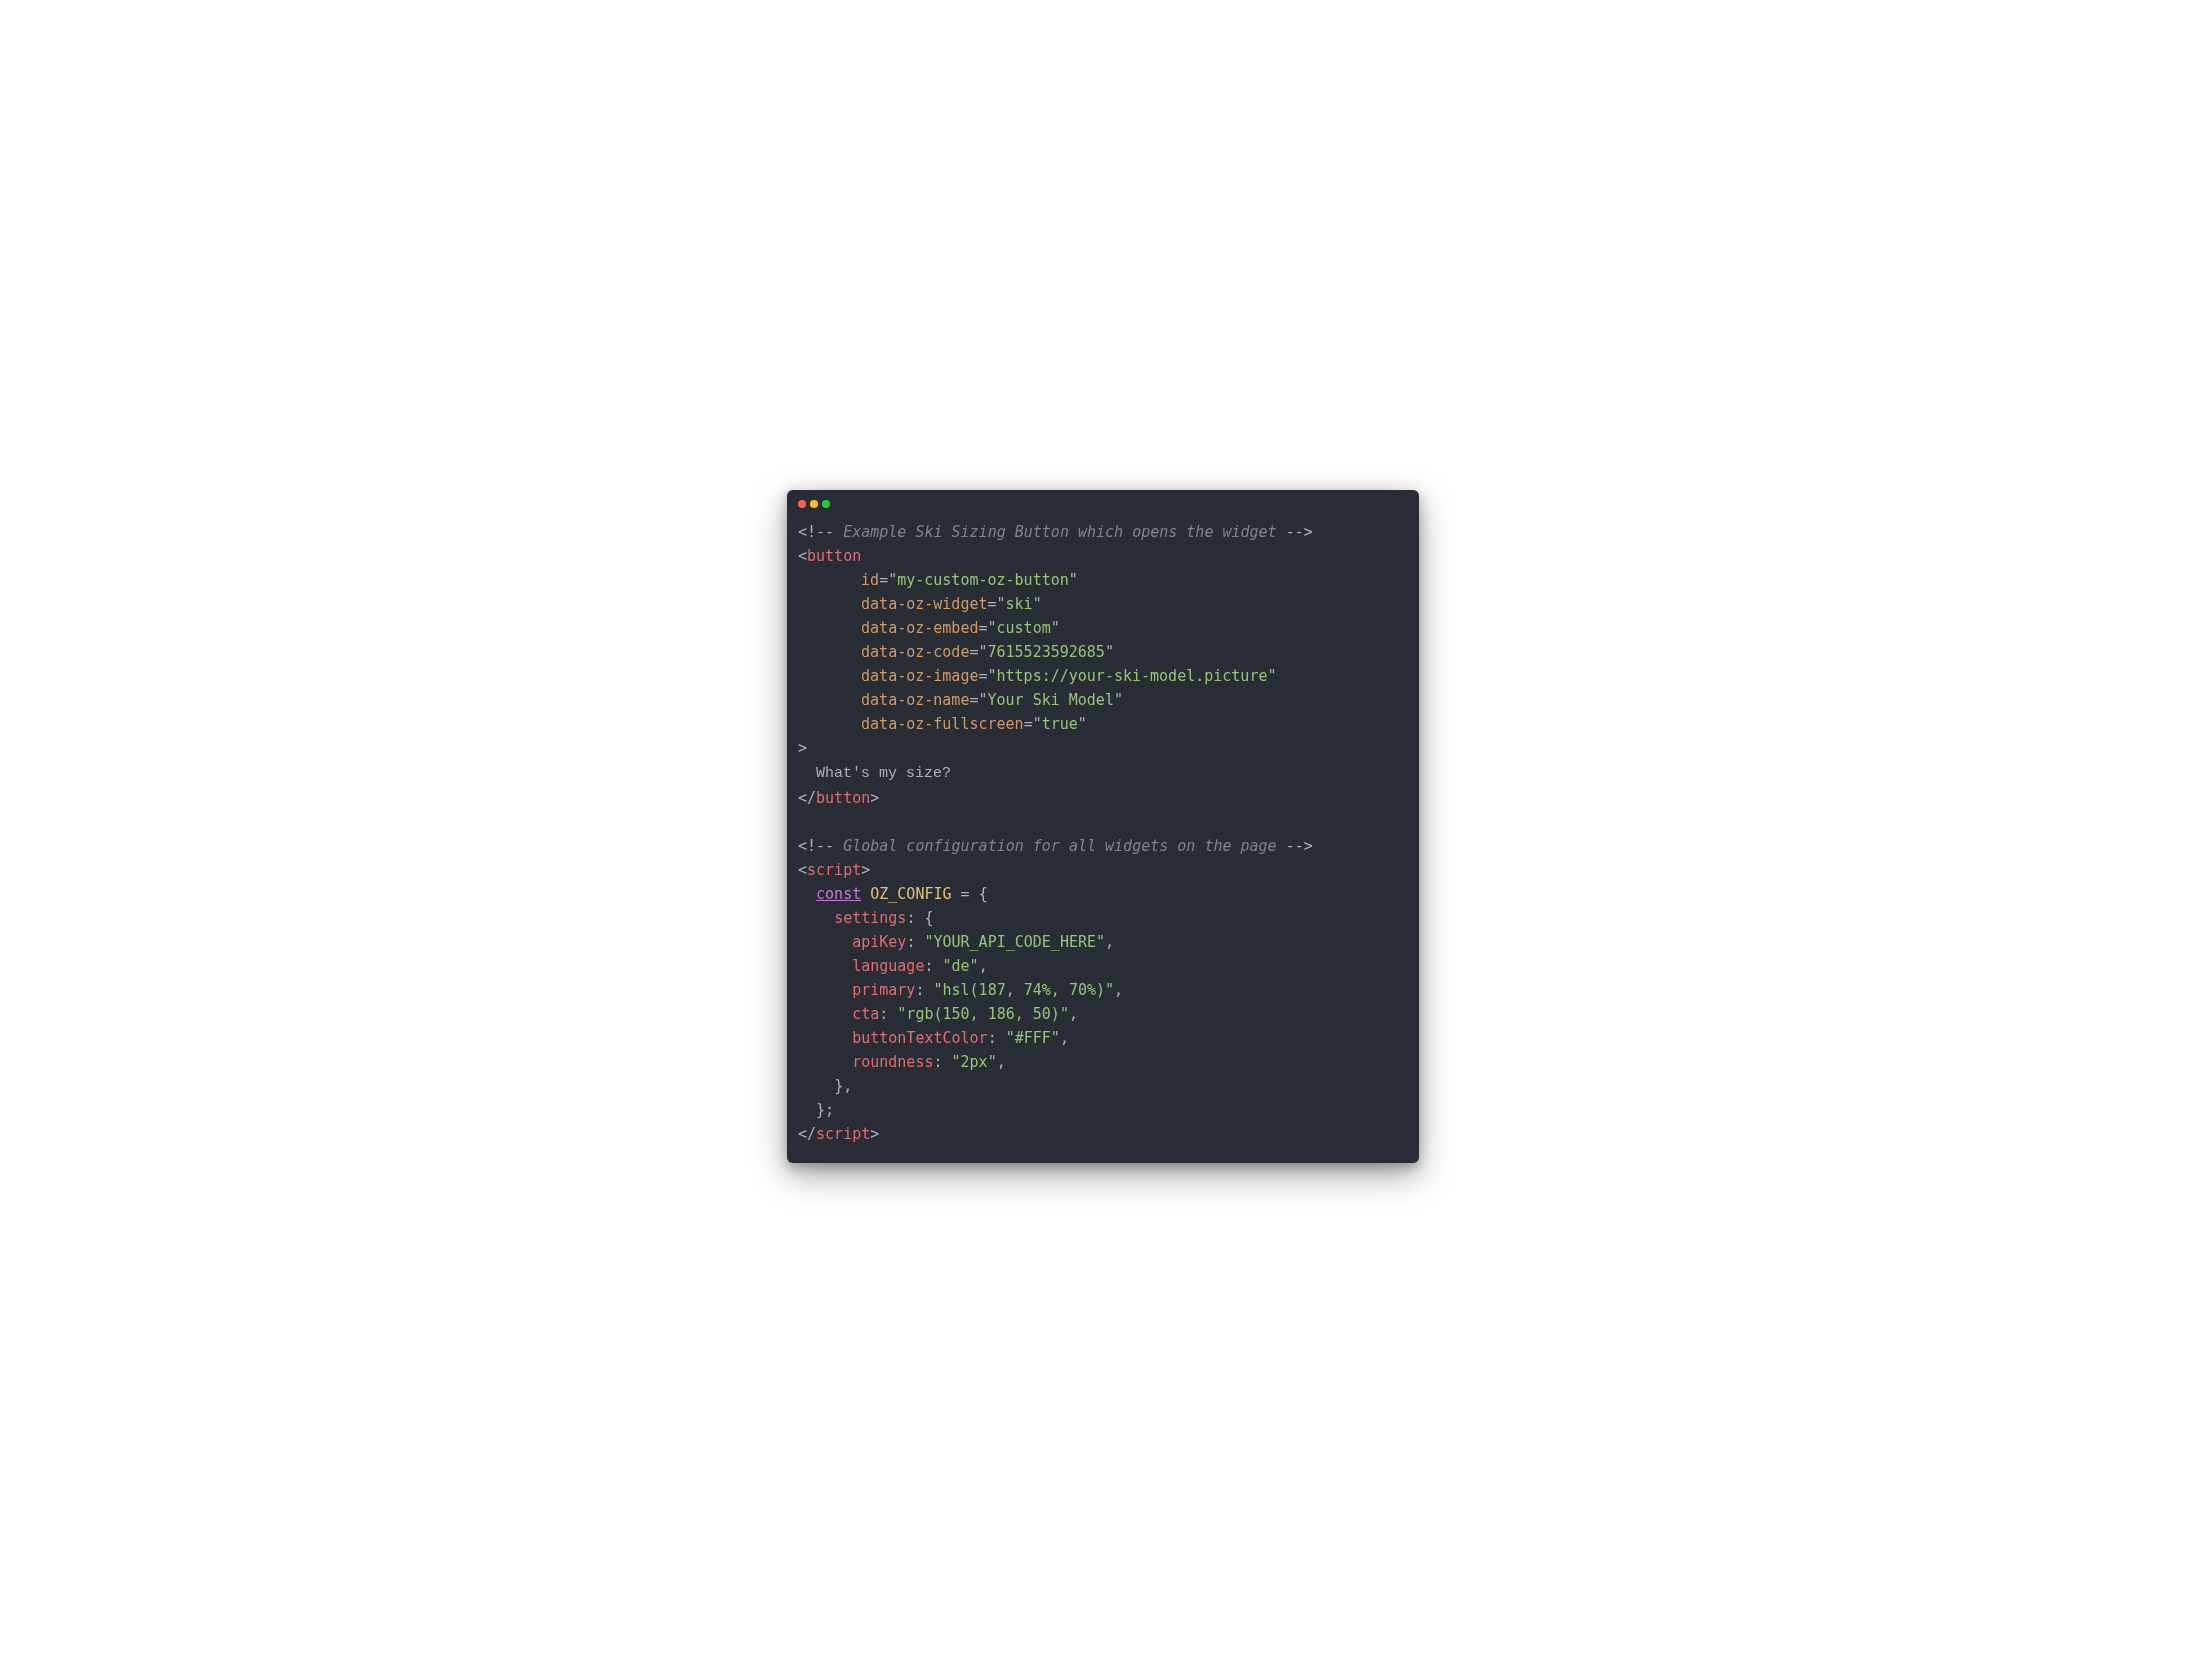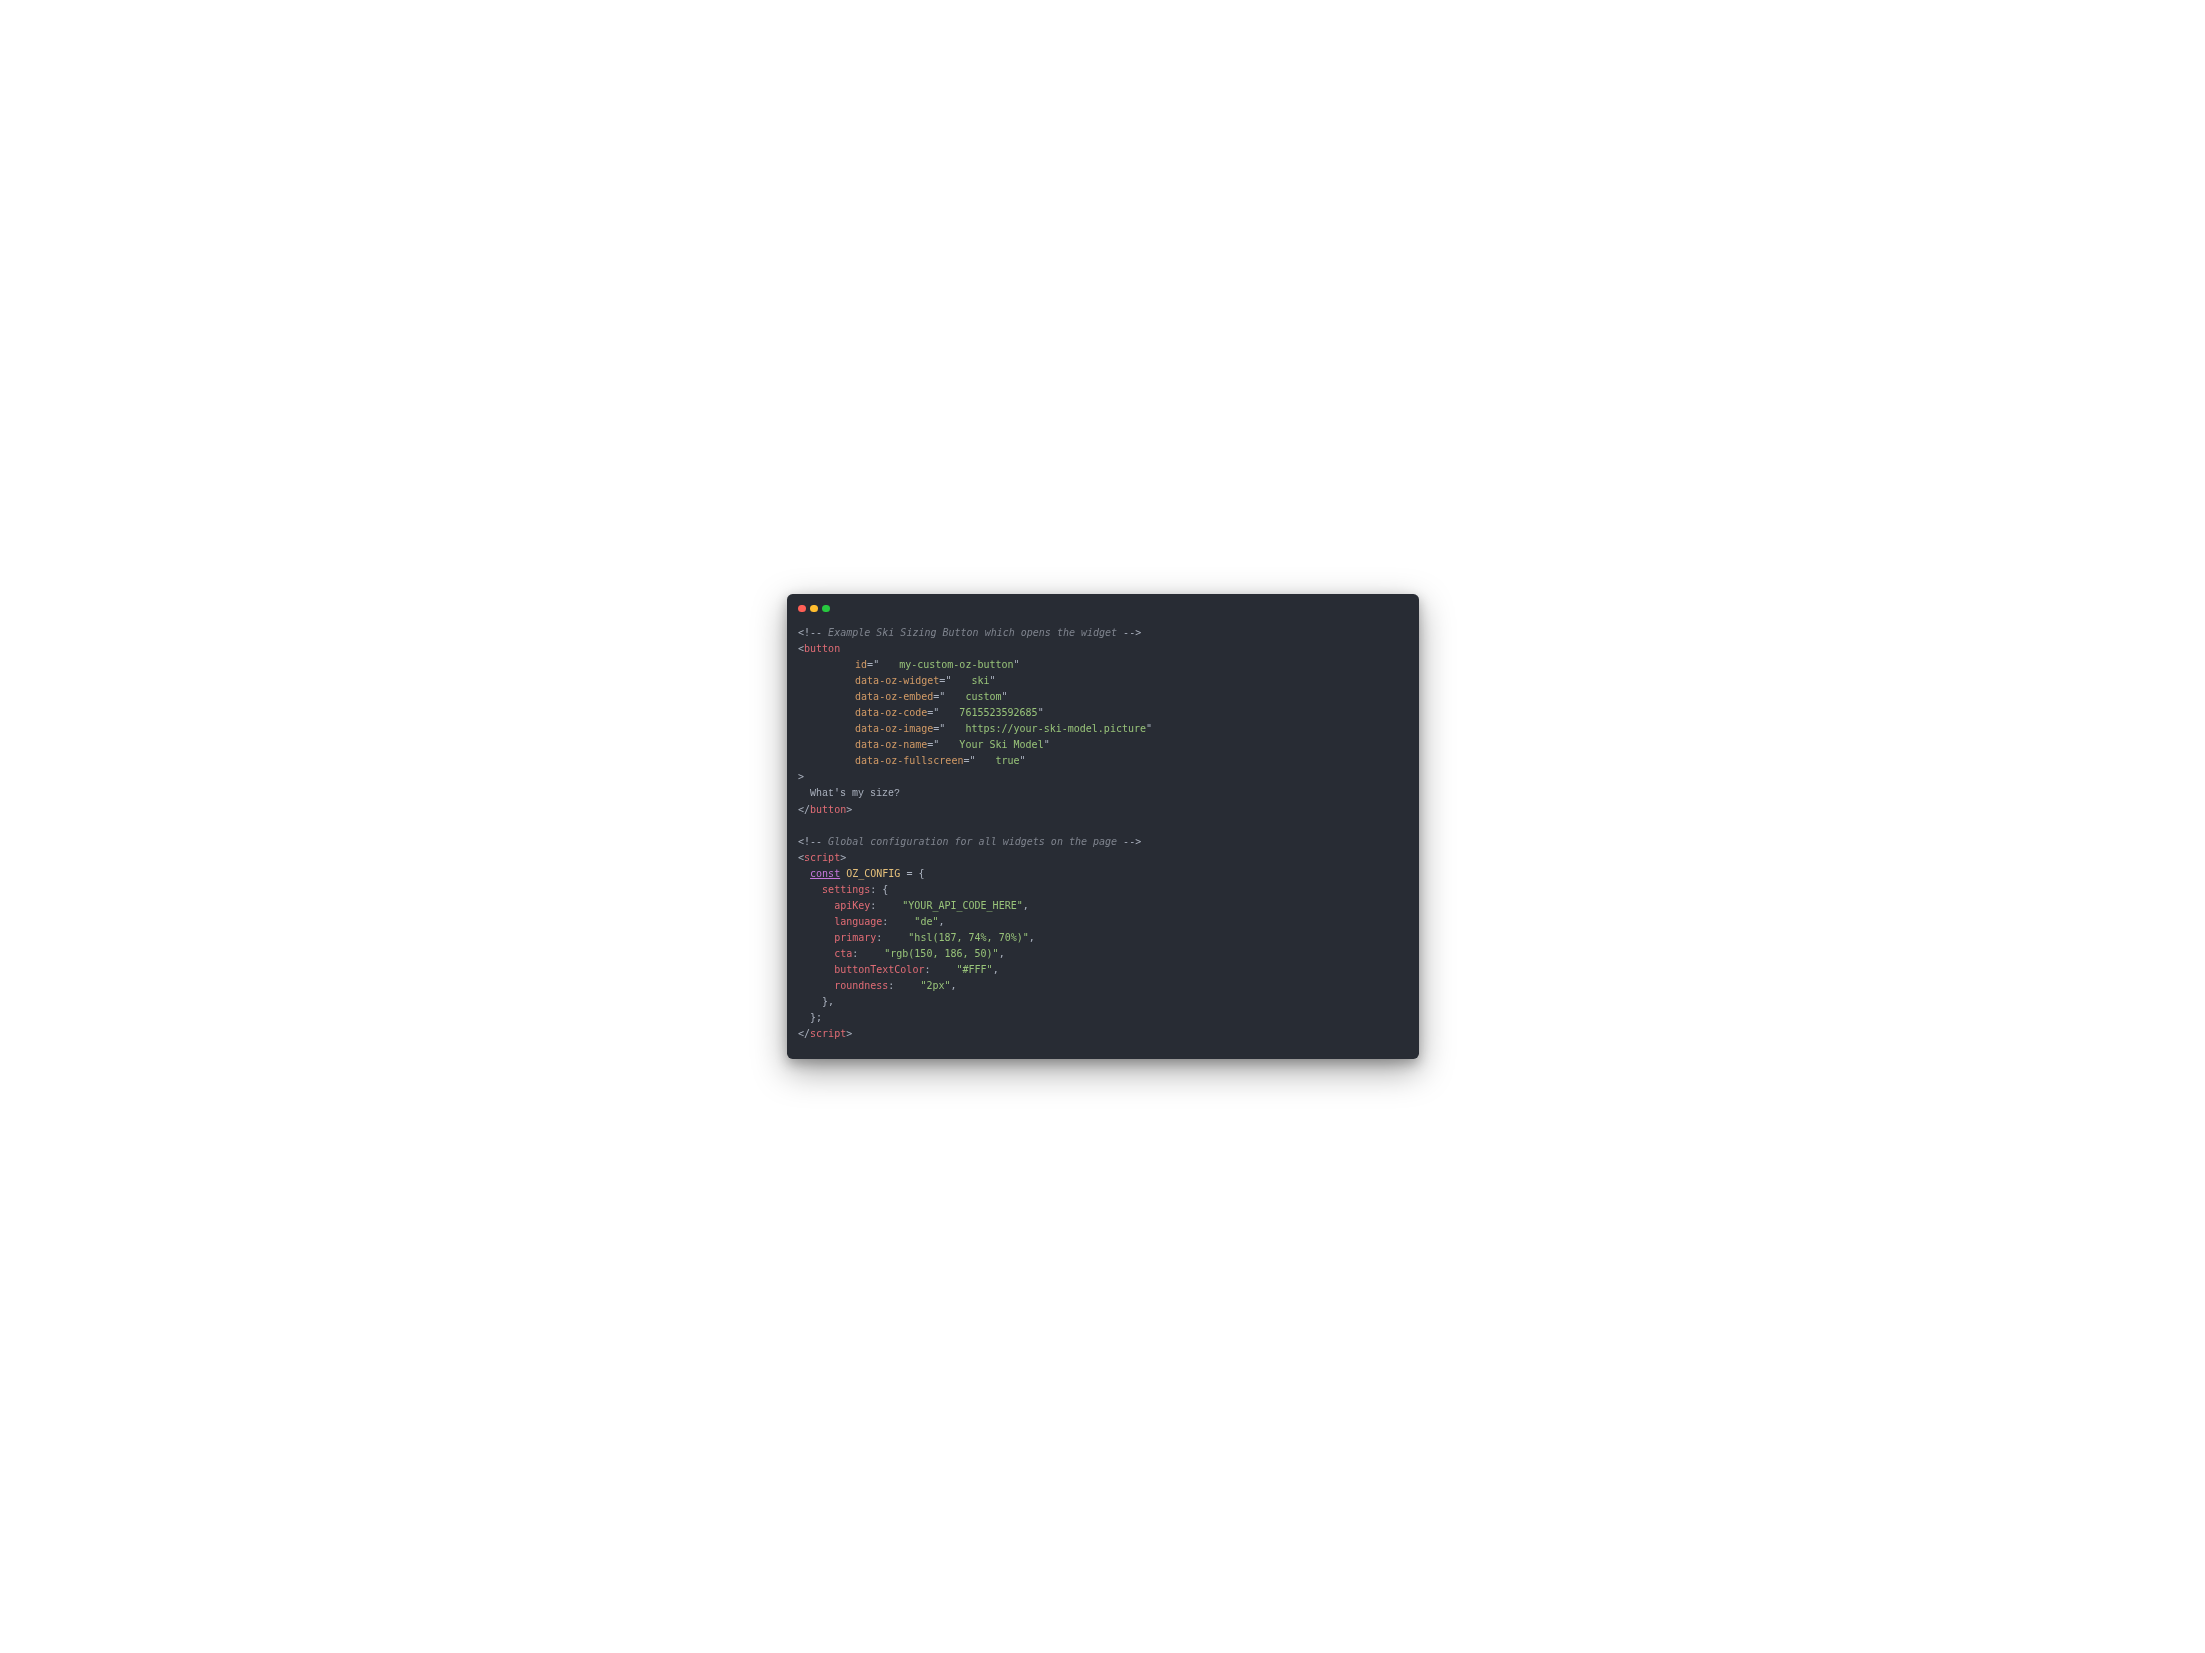--- a/index.html
+++ b/index.html
@@ -28,32 +28,32 @@
   .dot {
     width: 7.5px;
     height: 7.5px;
     border-radius: 50%;
   }
   .dot.red { background: #ff5f56; }
   .dot.yellow { background: #ffbd2e; }
   .dot.green { background: #27c93f; }
   .code {
     padding: 12.6px 11.5px 17px 11.5px;
-    font-size: 10px;
+    font-size: 15px;
     line-height: 1.6;
     color: #abb2bf;
     white-space: pre;
     overflow-x: auto;
   }
   .c-comment { color: #7f848e; font-style: italic; }
   .c-punct   { color: #abb2bf; }
   .c-tag     { color: #e06c75; }
   .c-attr    { color: #d19a66; margin-left: 45px; }
   .c-op      { color: #abb2bf; }
-  .c-string  { color: #98c379; margin-left: 20px; }
+  .c-string  { color: #98c379; }
   .c-string.underlined { text-underline-offset: 1.7px; }
   .c-keyword { color: #c678dd; text-decoration: underline; }
   .c-const   { color: #e5c07b; }
   .c-key     { color: #e06c75; }
   .c-text    { color: #abb2bf; font-family: Liberation Mono, monospace; }
 </style>
 </head>
 <body>
 
 <div class="window">

